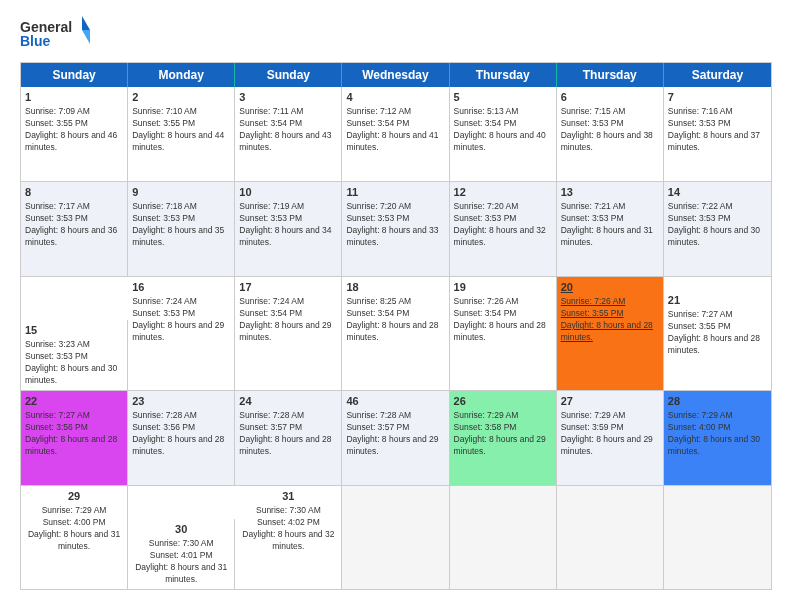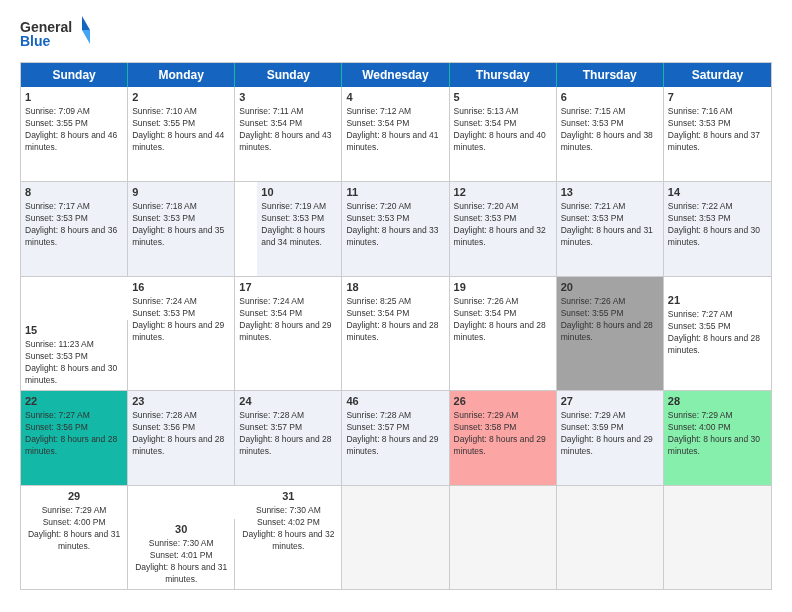--- a/index.html
+++ b/index.html
@@ -176,21 +176,21 @@
           <span>Sunrise: 7:17 AM</span><br>
           <span>Sunset: 3:53 PM</span><br>
           <span>Daylight: 8 hours and 36 minutes.</span>
         </div>
           <div class="cal-cell" style="background: rgb(238, 242, 248);">
           <span class="day-num">9</span>
           <span>Sunrise: 7:18 AM</span><br>
           <span>Sunset: 3:53 PM</span><br>
           <span>Daylight: 8 hours and 35 minutes.</span>
         </div>
-          <div class="cal-cell" style="background: rgb(238, 242, 248); margin-left: 22px;">
+          <div class="cal-cell" style="background: rgb(238, 242, 248);">
           <span class="day-num">10</span>
           <span>Sunrise: 7:19 AM</span><br>
           <span>Sunset: 3:53 PM</span><br>
           <span>Daylight: 8 hours and 34 minutes.</span>
         </div>
           <div class="cal-cell" style="background: rgb(238, 242, 248);">
           <span class="day-num">11</span>
           <span>Sunrise: 7:20 AM</span><br>
           <span>Sunset: 3:53 PM</span><br>
           <span>Daylight: 8 hours and 33 minutes.</span>
@@ -210,21 +210,21 @@
           <div class="cal-cell" style="background: rgb(238, 242, 248);">
           <span class="day-num">14</span>
           <span>Sunrise: 7:22 AM</span><br>
           <span>Sunset: 3:53 PM</span><br>
           <span>Daylight: 8 hours and 30 minutes.</span>
         </div>
         </div>
         <div class="cal-row">
           <div class="cal-cell" style="background: rgb(255, 255, 255); margin-top: 43px;">
           <span class="day-num">15</span>
-          <span>Sunrise: 11:23 AM</span><br>
+          <span>Sunrise: 3:23 AM</span><br>
           <span>Sunset: 3:53 PM</span><br>
           <span>Daylight: 8 hours and 30 minutes.</span>
         </div>
           <div class="cal-cell" style="background: rgb(255, 255, 255);">
           <span class="day-num">16</span>
           <span>Sunrise: 7:24 AM</span><br>
           <span>Sunset: 3:53 PM</span><br>
           <span>Daylight: 8 hours and 29 minutes.</span>
         </div>
           <div class="cal-cell" style="background: rgb(255, 255, 255);">
@@ -238,35 +238,35 @@
           <span>Sunrise: 8:25 AM</span><br>
           <span>Sunset: 3:54 PM</span><br>
           <span>Daylight: 8 hours and 28 minutes.</span>
         </div>
           <div class="cal-cell" style="background: rgb(255, 255, 255);">
           <span class="day-num">19</span>
           <span>Sunrise: 7:26 AM</span><br>
           <span>Sunset: 3:54 PM</span><br>
           <span>Daylight: 8 hours and 28 minutes.</span>
         </div>
-          <div class="cal-cell" style="background: #a3a3a3;">
+          <div class="cal-cell" style="background: #f97316; text-decoration: underline;">
           <span class="day-num">20</span>
           <span>Sunrise: 7:26 AM</span><br>
           <span>Sunset: 3:55 PM</span><br>
           <span>Daylight: 8 hours and 28 minutes.</span>
         </div>
           <div class="cal-cell" style="background: rgb(255, 255, 255); margin-top: 13px;">
           <span class="day-num">21</span>
           <span>Sunrise: 7:27 AM</span><br>
           <span>Sunset: 3:55 PM</span><br>
           <span>Daylight: 8 hours and 28 minutes.</span>
         </div>
         </div>
         <div class="cal-row">
-          <div class="cal-cell" style="background: #14b8a6;">
+          <div class="cal-cell" style="background: #d946ef;">
           <span class="day-num">22</span>
           <span>Sunrise: 7:27 AM</span><br>
           <span>Sunset: 3:56 PM</span><br>
           <span>Daylight: 8 hours and 28 minutes.</span>
         </div>
           <div class="cal-cell" style="background: rgb(238, 242, 248);">
           <span class="day-num">23</span>
           <span>Sunrise: 7:28 AM</span><br>
           <span>Sunset: 3:56 PM</span><br>
           <span>Daylight: 8 hours and 28 minutes.</span>
@@ -276,33 +276,33 @@
           <span>Sunrise: 7:28 AM</span><br>
           <span>Sunset: 3:57 PM</span><br>
           <span>Daylight: 8 hours and 28 minutes.</span>
         </div>
           <div class="cal-cell" style="background: rgb(238, 242, 248);">
           <span class="day-num">46</span>
           <span>Sunrise: 7:28 AM</span><br>
           <span>Sunset: 3:57 PM</span><br>
           <span>Daylight: 8 hours and 29 minutes.</span>
         </div>
-          <div class="cal-cell" style="background: #fca5a5;">
+          <div class="cal-cell" style="background: #86efac;">
           <span class="day-num">26</span>
           <span>Sunrise: 7:29 AM</span><br>
           <span>Sunset: 3:58 PM</span><br>
           <span>Daylight: 8 hours and 29 minutes.</span>
         </div>
           <div class="cal-cell" style="background: rgb(238, 242, 248);">
           <span class="day-num">27</span>
           <span>Sunrise: 7:29 AM</span><br>
           <span>Sunset: 3:59 PM</span><br>
           <span>Daylight: 8 hours and 29 minutes.</span>
         </div>
-          <div class="cal-cell" style="background: #86efac;">
+          <div class="cal-cell" style="background: #3b82f6;">
           <span class="day-num">28</span>
           <span>Sunrise: 7:29 AM</span><br>
           <span>Sunset: 4:00 PM</span><br>
           <span>Daylight: 8 hours and 30 minutes.</span>
         </div>
         </div>
         <div class="cal-row">
           <div class="cal-cell" style="background: rgb(255, 255, 255);">
           <span class="day-num">29</span>
           <span>Sunrise: 7:29 AM</span><br>

